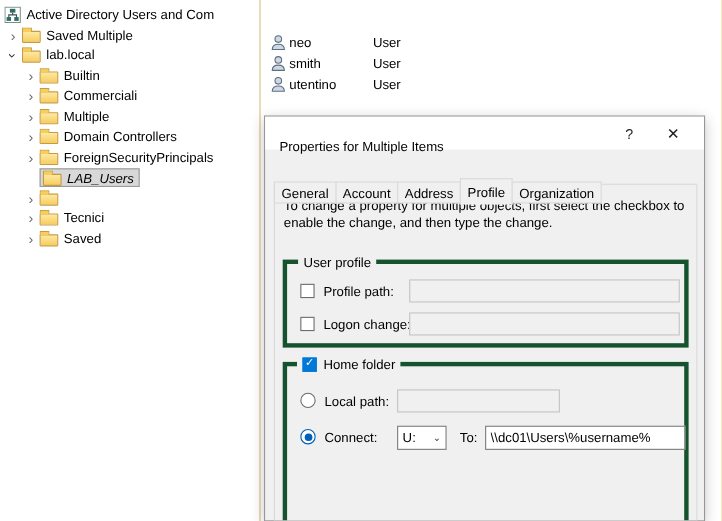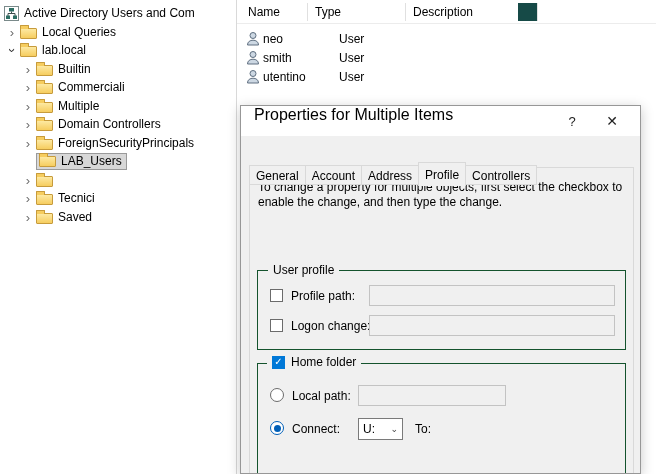--- a/index.html
+++ b/index.html
@@ -15,46 +15,46 @@
   .splitter{ position:absolute; left:236px; top:0; width:1px; height:474px; background:#d9d9d9; }
   .trow{ position:absolute; left:0; right:0; height:18px; display:flex; align-items:center; white-space:nowrap; cursor:default; }
   .lvl0{ padding-left:4px; } .lvl1{ padding-left:4px; } .lvl2{ padding-left:20px; }
   .chev{ width:16px; font-size:13px; color:#6e6e6e; text-align:center; line-height:1; flex:0 0 16px; }
   .chev.exp{ transform:rotate(90deg); color:#333; }
   .fold{ position:relative; width:17px; height:11px; background:linear-gradient(#fde9a2,#f6cd5f);
          border:1px solid #c79b3b; border-radius:1px; margin-right:5px; margin-top:2px; flex:0 0 17px; }
   .fold::before{ content:""; position:absolute; top:-4px; left:-1px; width:7px; height:3px;
          background:#f6cd5f; border:1px solid #c79b3b; border-bottom:none; border-radius:1px 1px 0 0; }
   .rooticon{ margin-right:5px; flex:0 0 15px; }
-  .selbox{ display:flex; align-items:flex-start; background:#d8d8d8; border:1px solid #9a9a9a; height:17px; padding:0 4px 0 2px; }
+  .selbox{ display:flex; align-items:flex-end; background:#d8d8d8; border:1px solid #9a9a9a; height:17px; padding:0 4px 0 2px;font-style:italic; }
   
   .list-pane{ position:absolute; left:237px; top:0; width:419px; height:474px; background:#fff; }
   .list-header{ position:absolute; left:0; top:0; width:419px; height:24px; border-bottom:1px solid #ececec; background:#fff; }
   .hlabel{ position:absolute; top:5px; font-size:12px; color:#000; }
   .hsep{ position:absolute; top:3px; width:1px; height:18px; background:#e0e0e0; }
   .hblock{ position:absolute; }
   .lrow{ position:absolute; left:0; width:419px; height:19px; }
   .lrow .picon{ position:absolute; left:9px; top:2px; }
   .lrow .nm{ position:absolute; left:26px; top:3px; }
   .lrow .tp{ position:absolute; left:78px; top:3px;margin-left:24px; }
   
   .dialog{ position:absolute; left:240px; top:105px; width:401px; height:369px;
            background:#f0f0f0; border:1px solid #979797; box-shadow:0 3px 12px rgba(0,0,0,.22); overflow:hidden; }
   .titlebar{ position:absolute; left:0; top:0; width:100%; height:30px; background:#fff; }
-  .dlg-title{ position:absolute; left:13px; top:0; font-size:16px; color:#000; }
+  .dlg-title{ position:absolute; left:13px; top:20px; font-size:12px; color:#000; }
   .cap-btn{ position:absolute; top:0; width:34px; height:30px; display:flex; align-items:center; justify-content:center;
             font-size:13px; color:#222; cursor:default; }
   .btn-help{ left:314px; } .btn-close{ left:354px; font-size:14px; }
   .tabstrip{ position:absolute; left:8px; top:41px; height:21px; display:flex; align-items:flex-end; z-index:3;margin-top:17px; }
   .tab{ height:20px; padding:3px 6px 0; background:#f0f0f0; border:1px solid #d9d9d9; margin-right:-1px;
         font-size:12px; cursor:default; }
   .tab.active{ height:24px; margin-bottom:-1px; border-bottom:none; background:#f0f0f0; z-index:5; position:relative; padding-top:5px; }
   .tabpage{ position:absolute; left:8px; top:61px; width:385px; height:330px; border:1px solid #d9d9d9; background:#f0f0f0; }
   .desc{ position:absolute; left:17px; top:74px; width:378px; line-height:15px; font-size:12px; }
-  .groupbox{ position:absolute; border:1px solid #14532d; background:#f0f0f0;margin-top:34px; }
+  .groupbox{ position:absolute; border:4px solid #14532d; background:#f0f0f0; }
   .grp-user{ left:16px; top:130px; width:369px; height:80px; }
   .grp-home{ left:16px; top:223px; width:369px; height:150px; }
   .grp-label{ position:absolute; top:-8px; left:10px; background:#f0f0f0; padding:0 5px; font-size:12px; }
   .grp-label-flex{ position:absolute; top:-9px; left:9px; background:#f0f0f0; padding:0 5px; display:flex; align-items:center; gap:6px; }
   .cb{ width:13px; height:13px; border:1px solid #6b6b6b; background:#fff; flex:0 0 13px; }
   .cb.checked{ background:#0078d7; border-color:#0078d7; color:#fff; display:flex; align-items:center; justify-content:center;
                font-size:10px; line-height:1; }
   .rb{ width:14px; height:14px; border-radius:50%; border:1px solid #6b6b6b; background:#fff; }
   .rb.sel{ border-color:#005fb8; display:flex; align-items:center; justify-content:center; }
   .rb.sel::after{ content:""; width:7px; height:7px; border-radius:50%; background:#005fb8; }
@@ -80,21 +80,21 @@
         <path d="M7.5 5.5v2M4 10V7.5h7V10" stroke="#3c4c4c" fill="none"></path>
         <rect x="2" y="9.5" width="4" height="3.5" fill="#2d6e63"></rect>
         <rect x="9" y="9.5" width="4" height="3.5" fill="#2d6e63"></rect>
       </svg>
       <span>Active Directory Users and Com</span>
     </div>
 
     <div class="trow lvl1" style="top:23px">
       <span class="chev">›</span>
       <span class="fold"></span>
-      <span>Local Queries</span>
+      <span>Saved Multiple</span>
     </div>
 
     <div class="trow lvl1" style="top:41px">
       <span class="chev exp">›</span>
       <span class="fold"></span>
       <span>lab.local</span>
     </div>
 
     <div class="trow lvl2" style="top:60px">
       <span class="chev">›</span>
@@ -148,29 +148,20 @@
     <div class="trow lvl2" style="top:208px">
       <span class="chev">›</span>
       <span class="fold"></span>
       <span>Saved</span>
     </div>
 
   </div>
   <div class="splitter"></div>
 
   <div class="list-pane">
-    <div class="list-header">
-      <span class="hlabel" style="left:11px">Name</span>
-      <span class="hlabel" style="left:78px">Type</span>
-      <span class="hlabel" style="left:176px">Description</span>
-      <span class="hsep" style="left:70px"></span>
-      <span class="hsep" style="left:168px"></span>
-      <span class="hsep" style="left:300px"></span>
-      <span class="hblock" style="left:281px; top:3px; width:19px; height:18px; background:#164a47"></span>
-    </div>
 
     <div class="lrow" style="top:29px">
       <svg class="picon" width="14" height="15" viewBox="0 0 14 15">
         <circle cx="7" cy="4.5" r="3" fill="#cdd8e3" stroke="#5f6f80"></circle>
         <path d="M1.5 14c0-3.2 2.5-4.8 5.5-4.8s5.5 1.6 5.5 4.8z" fill="#cdd8e3" stroke="#5f6f80"></path>
       </svg>
       <span class="nm">neo</span>
       <span class="tp">User</span>
     </div>
 
@@ -199,21 +190,21 @@
       <span class="dlg-title">Properties for Multiple Items</span>
       <span class="cap-btn btn-help">?</span>
       <span class="cap-btn btn-close">✕</span>
     </div>
 
     <div class="tabstrip">
       <span class="tab">General</span>
       <span class="tab">Account</span>
       <span class="tab">Address</span>
       <span class="tab active">Profile</span>
-      <span class="tab">Controllers</span>
+      <span class="tab">Organization</span>
     </div>
 
     <div class="tabpage"></div>
 
     <div class="desc">To change a property for multiple objects, first select the checkbox to enable the change, and then type the change.</div>
 
     <div class="groupbox grp-user">
       <span class="grp-label">User profile</span>
 
       <span class="cb abs" style="left:12px; top:18px"></span>
@@ -235,16 +226,17 @@
       <span class="ctl-label abs" style="left:34px; top:25px">Local path:</span>
       <div class="field disabled" style="left:100px; top:21px; width:148px; height:21px"></div>
 
       <span class="rb sel abs" style="left:12px; top:57px"></span>
       <span class="ctl-label abs" style="left:34px; top:58px">Connect:</span>
       <div class="combo" style="left:100px; top:54px; width:45px; height:22px">
         <span>U:</span>
         <span class="cv">⌄</span>
       </div>
       <span class="ctl-label abs" style="left:157px; top:58px">To:</span>
+      <input class="field" style="left: 180px; top: 54px; width: 182px; height: 22px;" readonly="" value="\\dc01\Users\%username%">
     </div>
 
   </div>
 </div>
 
 </body></html>

